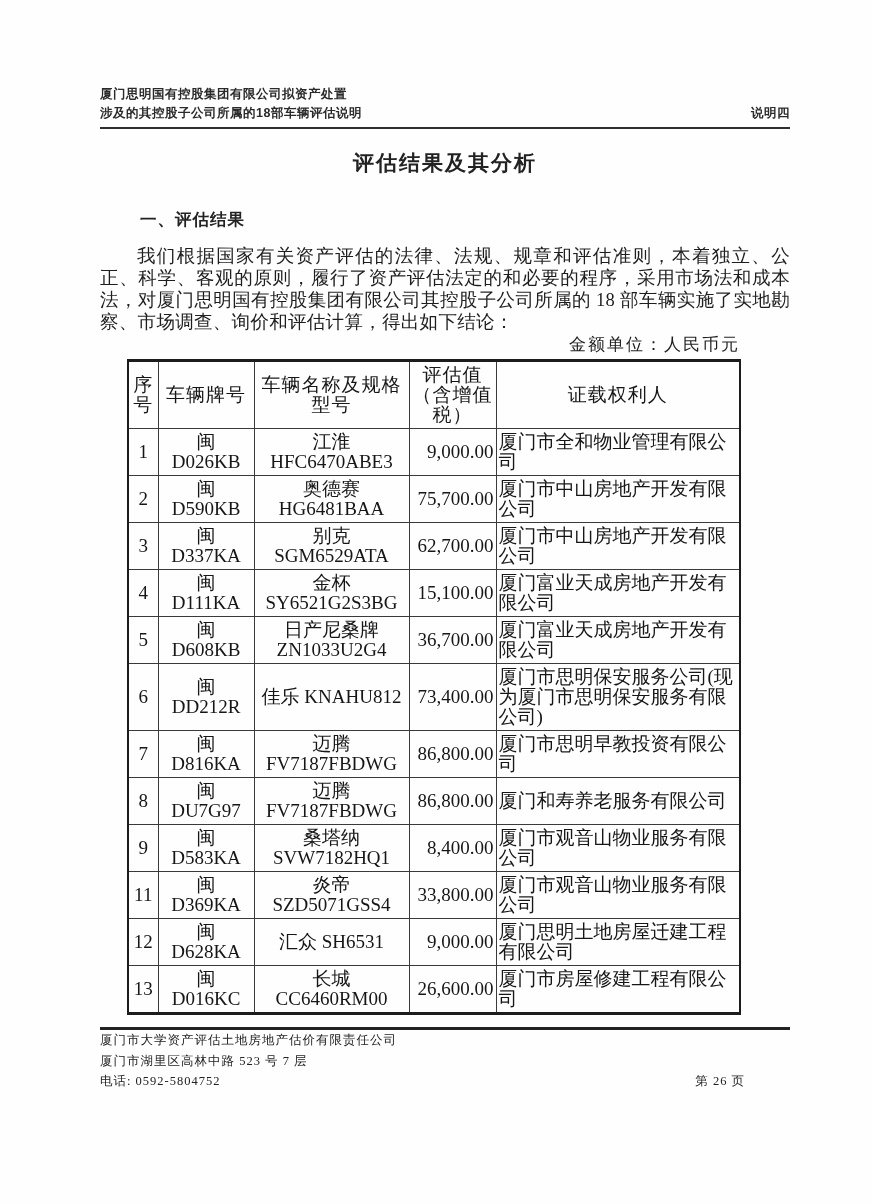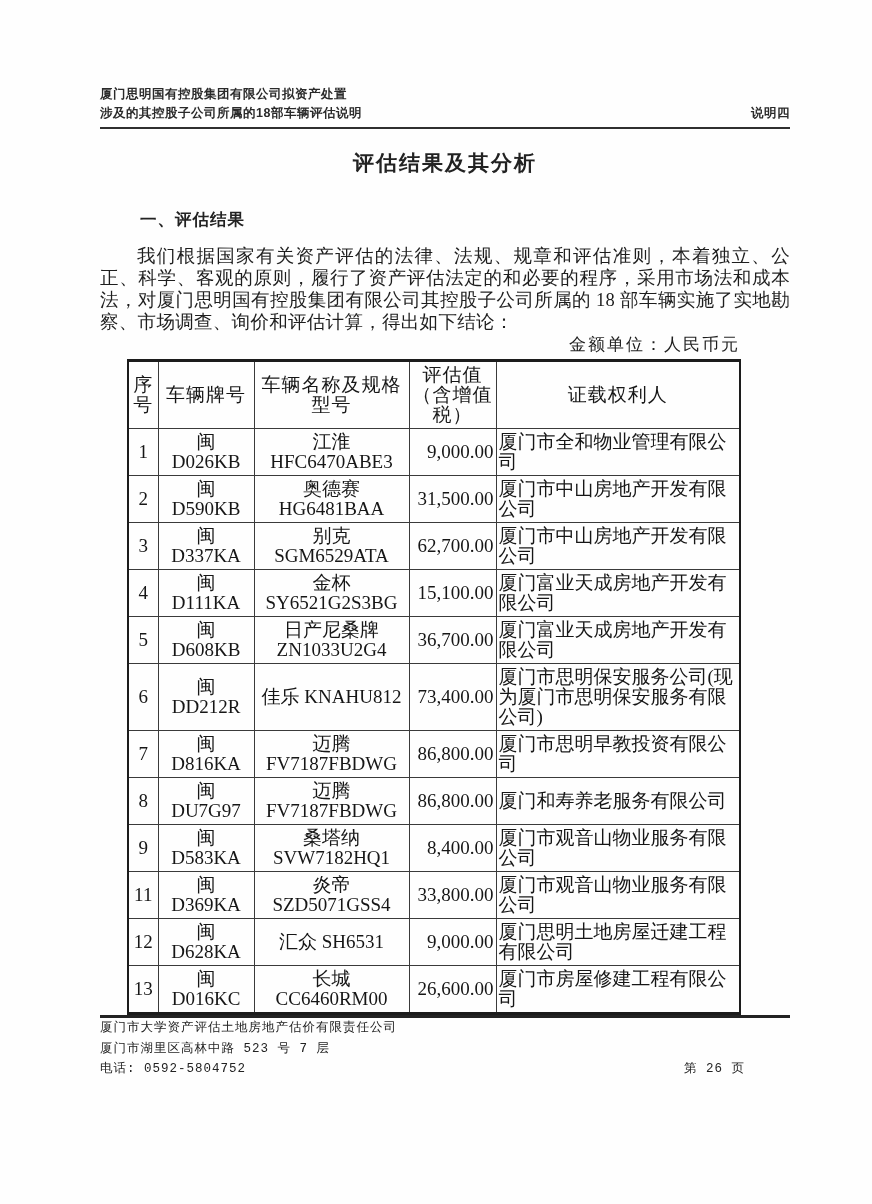--- a/index.html
+++ b/index.html
@@ -63,21 +63,21 @@
   .col-model { width:155px; }
   .col-value { width:87px; }
   .col-owner { width:244px; }
   td.c-no    { text-align:center; }
   td.c-plate { text-align:center; }
   td.c-model { text-align:center; }
   td.c-value { text-align:right; padding-right:7px; }
   td.c-owner { text-align:left; padding-left:9px; padding-right:6px;margin-top:29px; }
 
   
-  .doc-footer { margin-top:0;font-family:Liberation Mono, monospace; }
+  .doc-footer { margin-top:12px; }
   .footer-rule { border-top:3px solid #232323; }
   .doc-footer .f-line {
     font-size:12.5px; line-height:20.5px; letter-spacing:1px; color:#222;
   }
   .doc-footer .f-line:first-of-type { margin-top:4px; }
   .footer-last { display:flex; justify-content:space-between; }
   .footer-last .pageno { margin-right:45px; letter-spacing:1px; }
 </style>
 </head>
 <body>
@@ -126,21 +126,21 @@
           <td class="c-no">1</td>
           <td class="c-plate">闽 D026KB</td>
           <td class="c-model">江淮 HFC6470ABE3</td>
           <td class="c-value">9,000.00</td>
           <td class="c-owner">厦门市全和物业管理有限公司</td>
         </tr>
         <tr>
           <td class="c-no">2</td>
           <td class="c-plate">闽 D590KB</td>
           <td class="c-model">奥德赛 HG6481BAA</td>
-          <td class="c-value">31,500.00</td>
+          <td class="c-value">75,700.00</td>
           <td class="c-owner">厦门市中山房地产开发有限公司</td>
         </tr>
         <tr>
           <td class="c-no">3</td>
           <td class="c-plate">闽 D337KA</td>
           <td class="c-model">别克 SGM6529ATA</td>
           <td class="c-value">62,700.00</td>
           <td class="c-owner">厦门市中山房地产开发有限公司</td>
         </tr>
         <tr>

